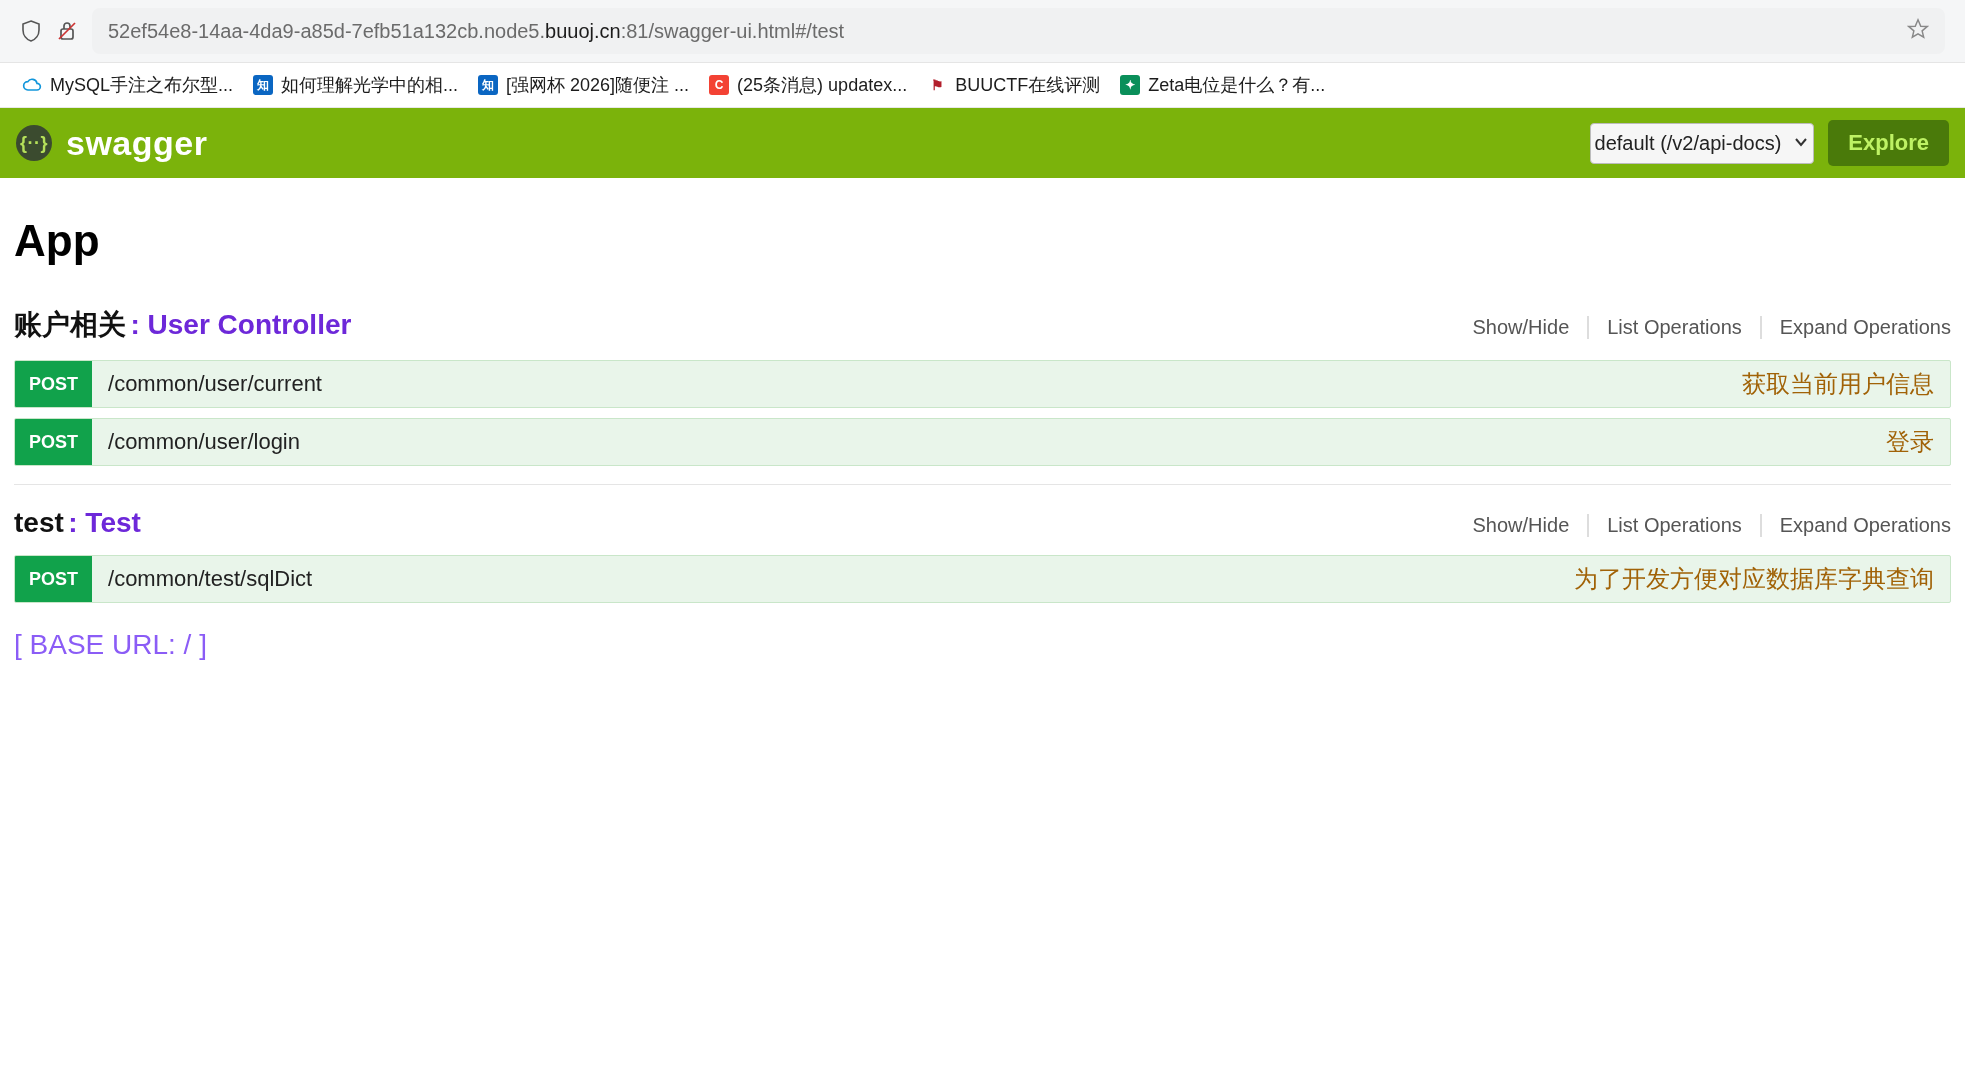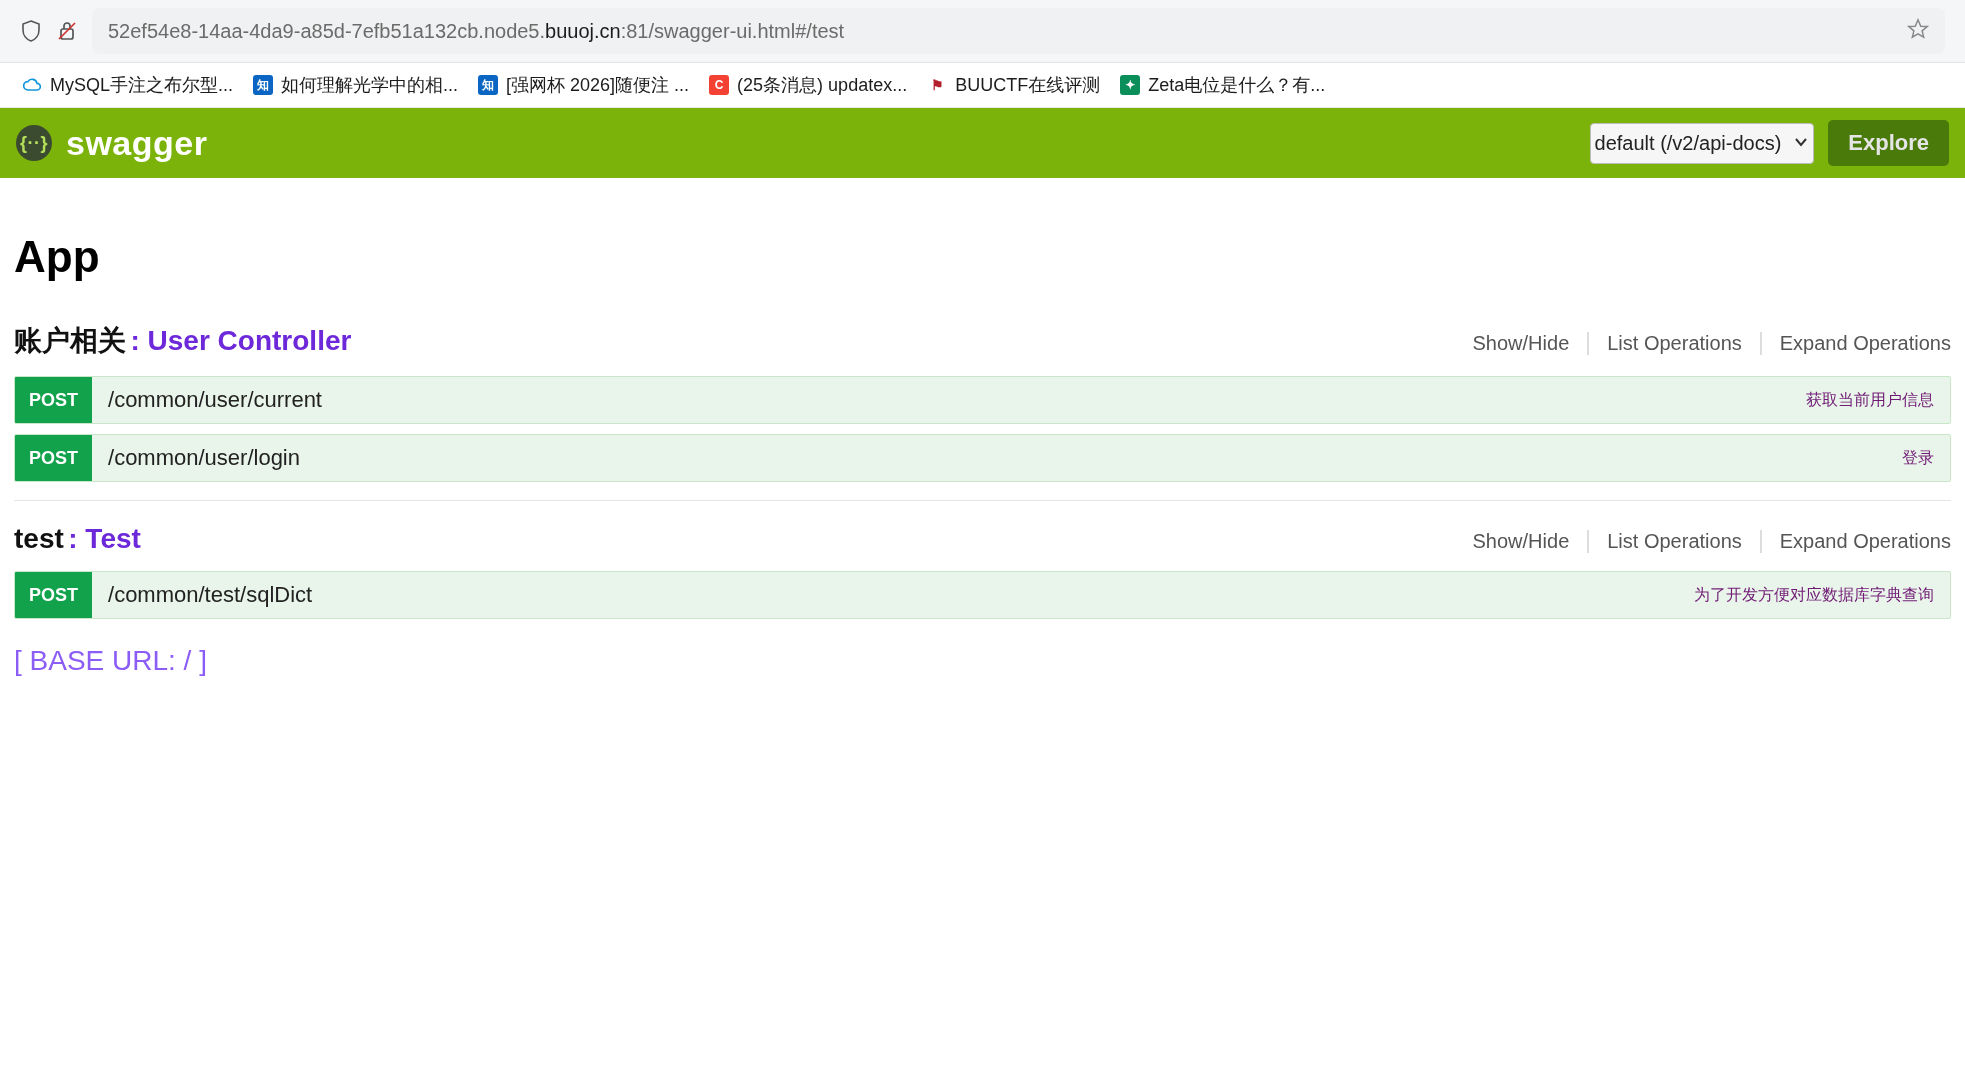--- a/index.html
+++ b/index.html
@@ -60,28 +60,28 @@
     }
     .swagger-right { display: flex; align-items: center; gap: 14px; }
     .api-select {
       background: #f6f6f6; border: 1px solid #bcbcbc;
       border-radius: 4px; padding: 8px 4px;
       display: flex; align-items: center; gap: 12px;
       font-size: 20px; color: #222;
       cursor: pointer;
     }
     .explore-btn {
-      background: #4a7a0a; color: #e5e5e5; font-weight: 700;
+      background: #4a7a0a; color: #bef264; font-weight: 700;
       padding: 10px 20px; font-size: 22px; border-radius: 5px;
       cursor: pointer; border: none;
     }
 
     
     .content { padding: 30px 14px 30px 14px; }
-    .app-title { font-size: 44px; font-weight: 800; margin: 24px 0 40px 0; }
+    .app-title { font-size: 44px; font-weight: 800; margin: 8px 0 40px 0; }
 
     .controller-header {
       display: flex; align-items: baseline; justify-content: space-between;
       padding-bottom: 6px;
     }
     .controller-name { font-size: 28px; font-weight: 700; color: #111; }
     .controller-sub { color: #6d28d9; font-weight: 600; }
     .controller-actions { display: flex; align-items: center; gap: 0; color: #555; font-size: 20px; }
     .controller-actions .act { padding: 0 18px; border-right: 2px solid #ddd; cursor: pointer; }
     .controller-actions .act:last-child { border-right: none; padding-right: 0; }
@@ -101,22 +101,22 @@
       display: flex; align-items: center;
       min-width: 76px; justify-content: center;
     }
     .op-path {
       flex: 1;
       padding: 10px 16px;
       font-size: 22px; color: #222;
       display: flex; align-items: center;
     }
     .op-desc {
-      color: #701a75;
-      font-size: 16px;
+      color: #a16207;
+      font-size: 24px;
       display: flex; align-items: center;
       padding: 0 16px;
     }
 
     .section-divider { height: 1px; background: #e5e5e5; margin: 18px 0 22px 0; }
 
     .base-url {
       color: #8b5cf6; font-size: 28px;
       margin-top: 26px;
     }

